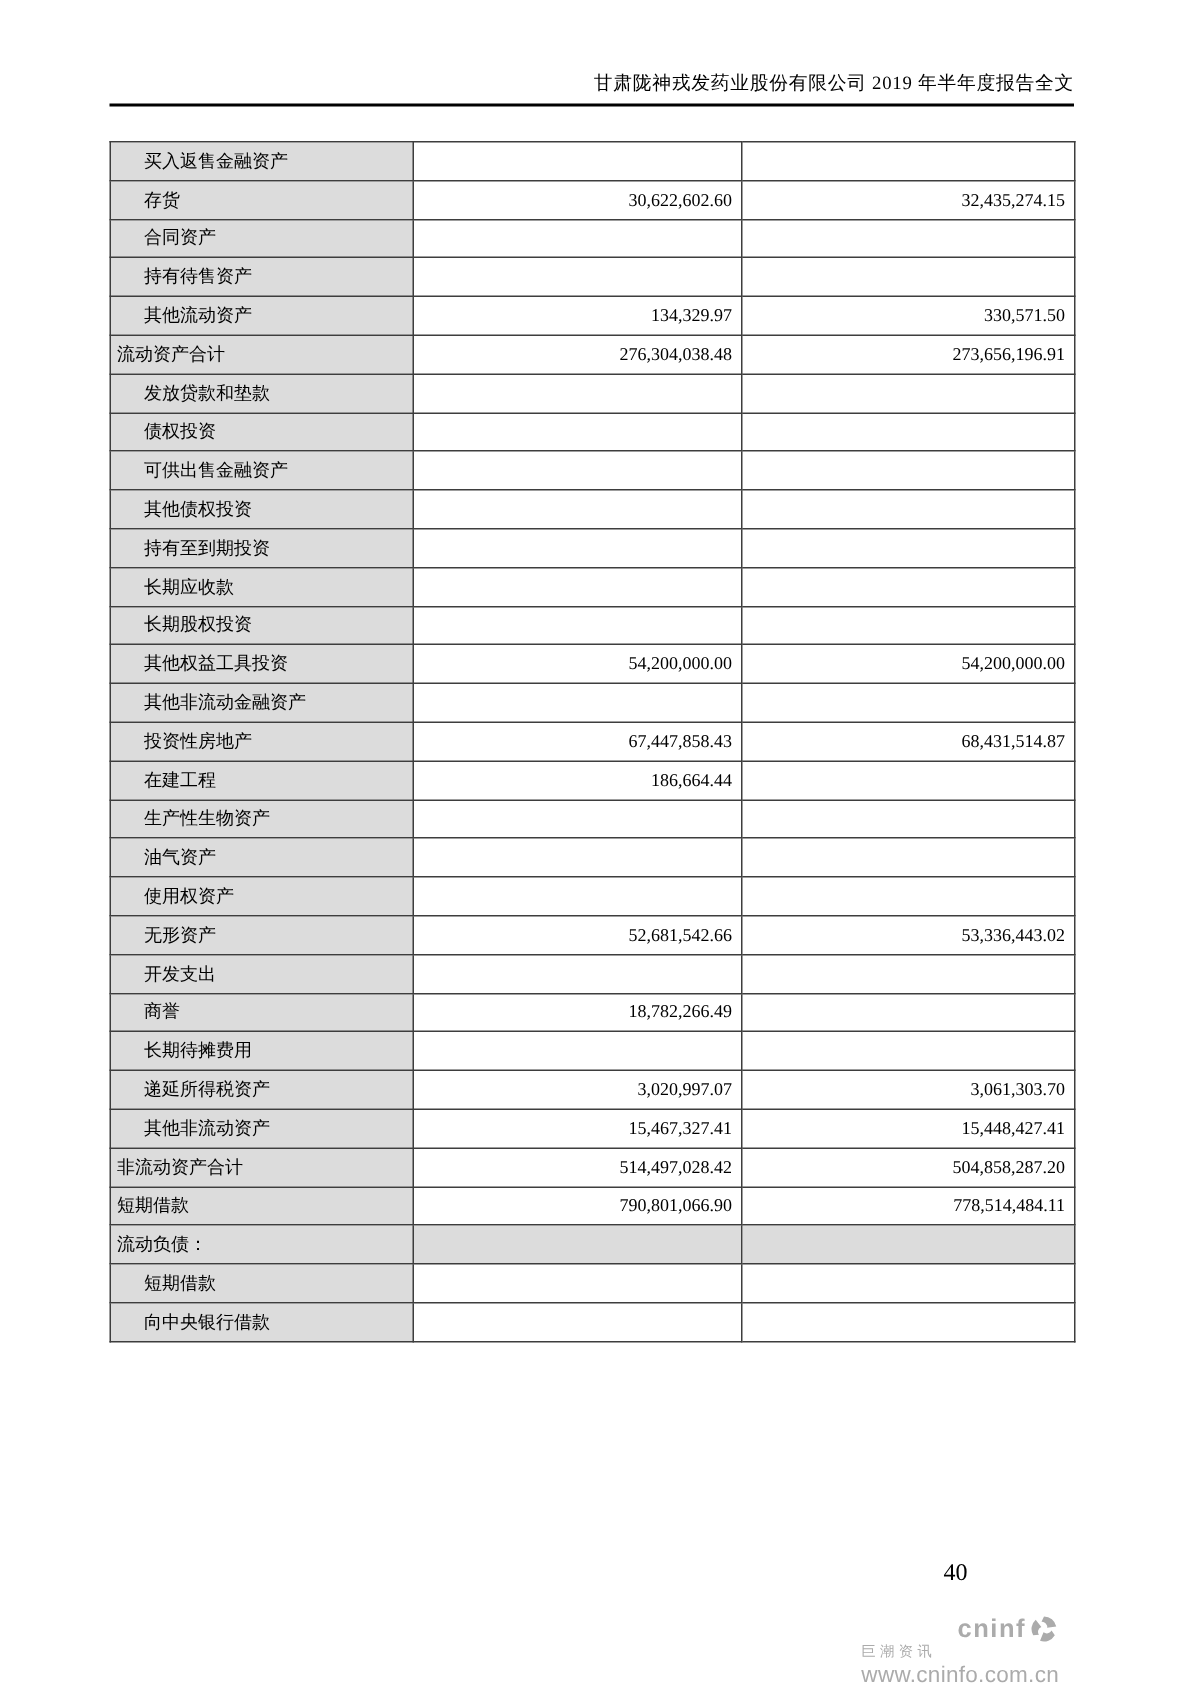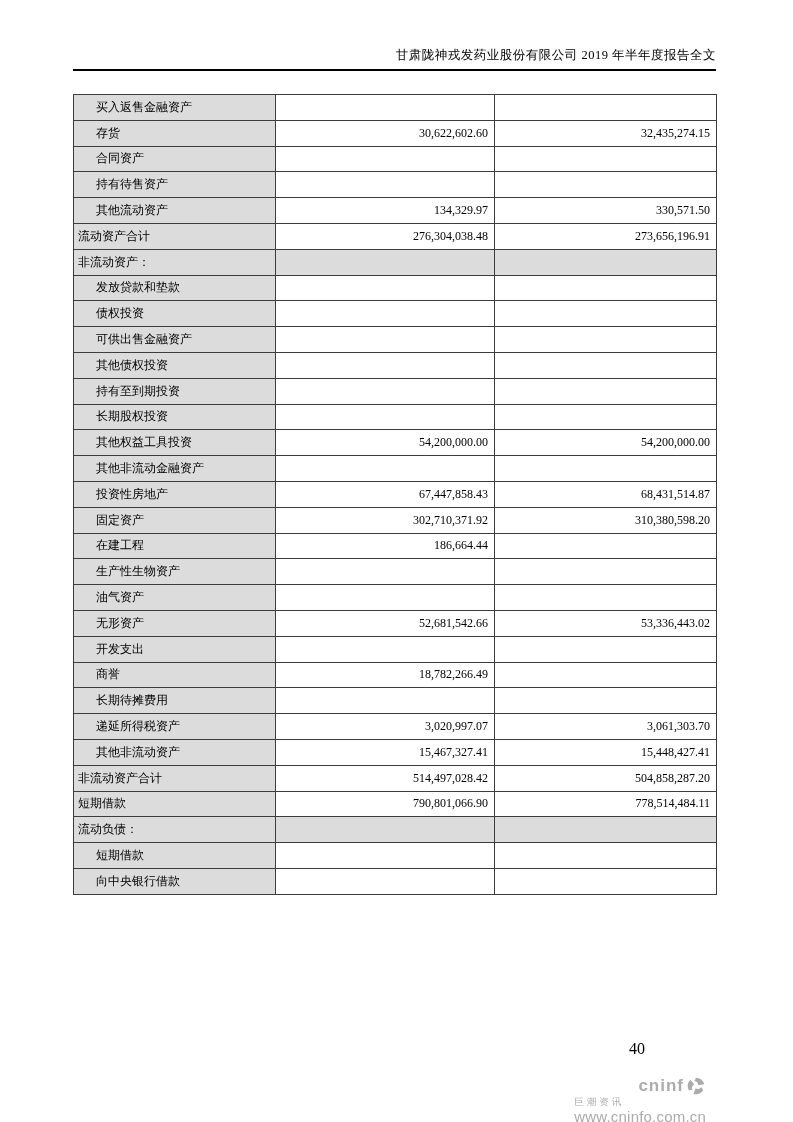--- a/index.html
+++ b/index.html
@@ -120,25 +120,20 @@
           <tr>
             <td class="c-label indent">其他流动资产</td>
             <td class="c-val">134,329.97</td>
             <td class="c-val">330,571.50</td>
           </tr>
           <tr>
             <td class="c-label">流动资产合计</td>
             <td class="c-val">276,304,038.48</td>
             <td class="c-val">273,656,196.91</td>
           </tr>
-          <tr class="section">
-            <td class="c-label">非流动资产：</td>
-            <td class="c-val"></td>
-            <td class="c-val"></td>
-          </tr>
           <tr>
             <td class="c-label indent">发放贷款和垫款</td>
             <td class="c-val"></td>
             <td class="c-val"></td>
           </tr>
           <tr>
             <td class="c-label indent">债权投资</td>
             <td class="c-val"></td>
             <td class="c-val"></td>
           </tr>
@@ -147,20 +142,25 @@
             <td class="c-val"></td>
             <td class="c-val"></td>
           </tr>
           <tr>
             <td class="c-label indent">其他债权投资</td>
             <td class="c-val"></td>
             <td class="c-val"></td>
           </tr>
           <tr>
             <td class="c-label indent">持有至到期投资</td>
+            <td class="c-val"></td>
+            <td class="c-val"></td>
+          </tr>
+          <tr>
+            <td class="c-label indent">长期应收款</td>
             <td class="c-val"></td>
             <td class="c-val"></td>
           </tr>
           <tr>
             <td class="c-label indent">长期股权投资</td>
             <td class="c-val"></td>
             <td class="c-val"></td>
           </tr>
           <tr>
             <td class="c-label indent">其他权益工具投资</td>
@@ -171,36 +171,36 @@
             <td class="c-label indent">其他非流动金融资产</td>
             <td class="c-val"></td>
             <td class="c-val"></td>
           </tr>
           <tr>
             <td class="c-label indent">投资性房地产</td>
             <td class="c-val">67,447,858.43</td>
             <td class="c-val">68,431,514.87</td>
           </tr>
           <tr>
-            <td class="c-label indent">固定资产</td>
-            <td class="c-val">302,710,371.92</td>
-            <td class="c-val">310,380,598.20</td>
-          </tr>
-          <tr>
             <td class="c-label indent">在建工程</td>
             <td class="c-val">186,664.44</td>
             <td class="c-val"></td>
           </tr>
           <tr>
             <td class="c-label indent">生产性生物资产</td>
             <td class="c-val"></td>
             <td class="c-val"></td>
           </tr>
           <tr>
             <td class="c-label indent">油气资产</td>
+            <td class="c-val"></td>
+            <td class="c-val"></td>
+          </tr>
+          <tr>
+            <td class="c-label indent">使用权资产</td>
             <td class="c-val"></td>
             <td class="c-val"></td>
           </tr>
           <tr>
             <td class="c-label indent">无形资产</td>
             <td class="c-val">52,681,542.66</td>
             <td class="c-val">53,336,443.02</td>
           </tr>
           <tr>
             <td class="c-label indent">开发支出</td>

